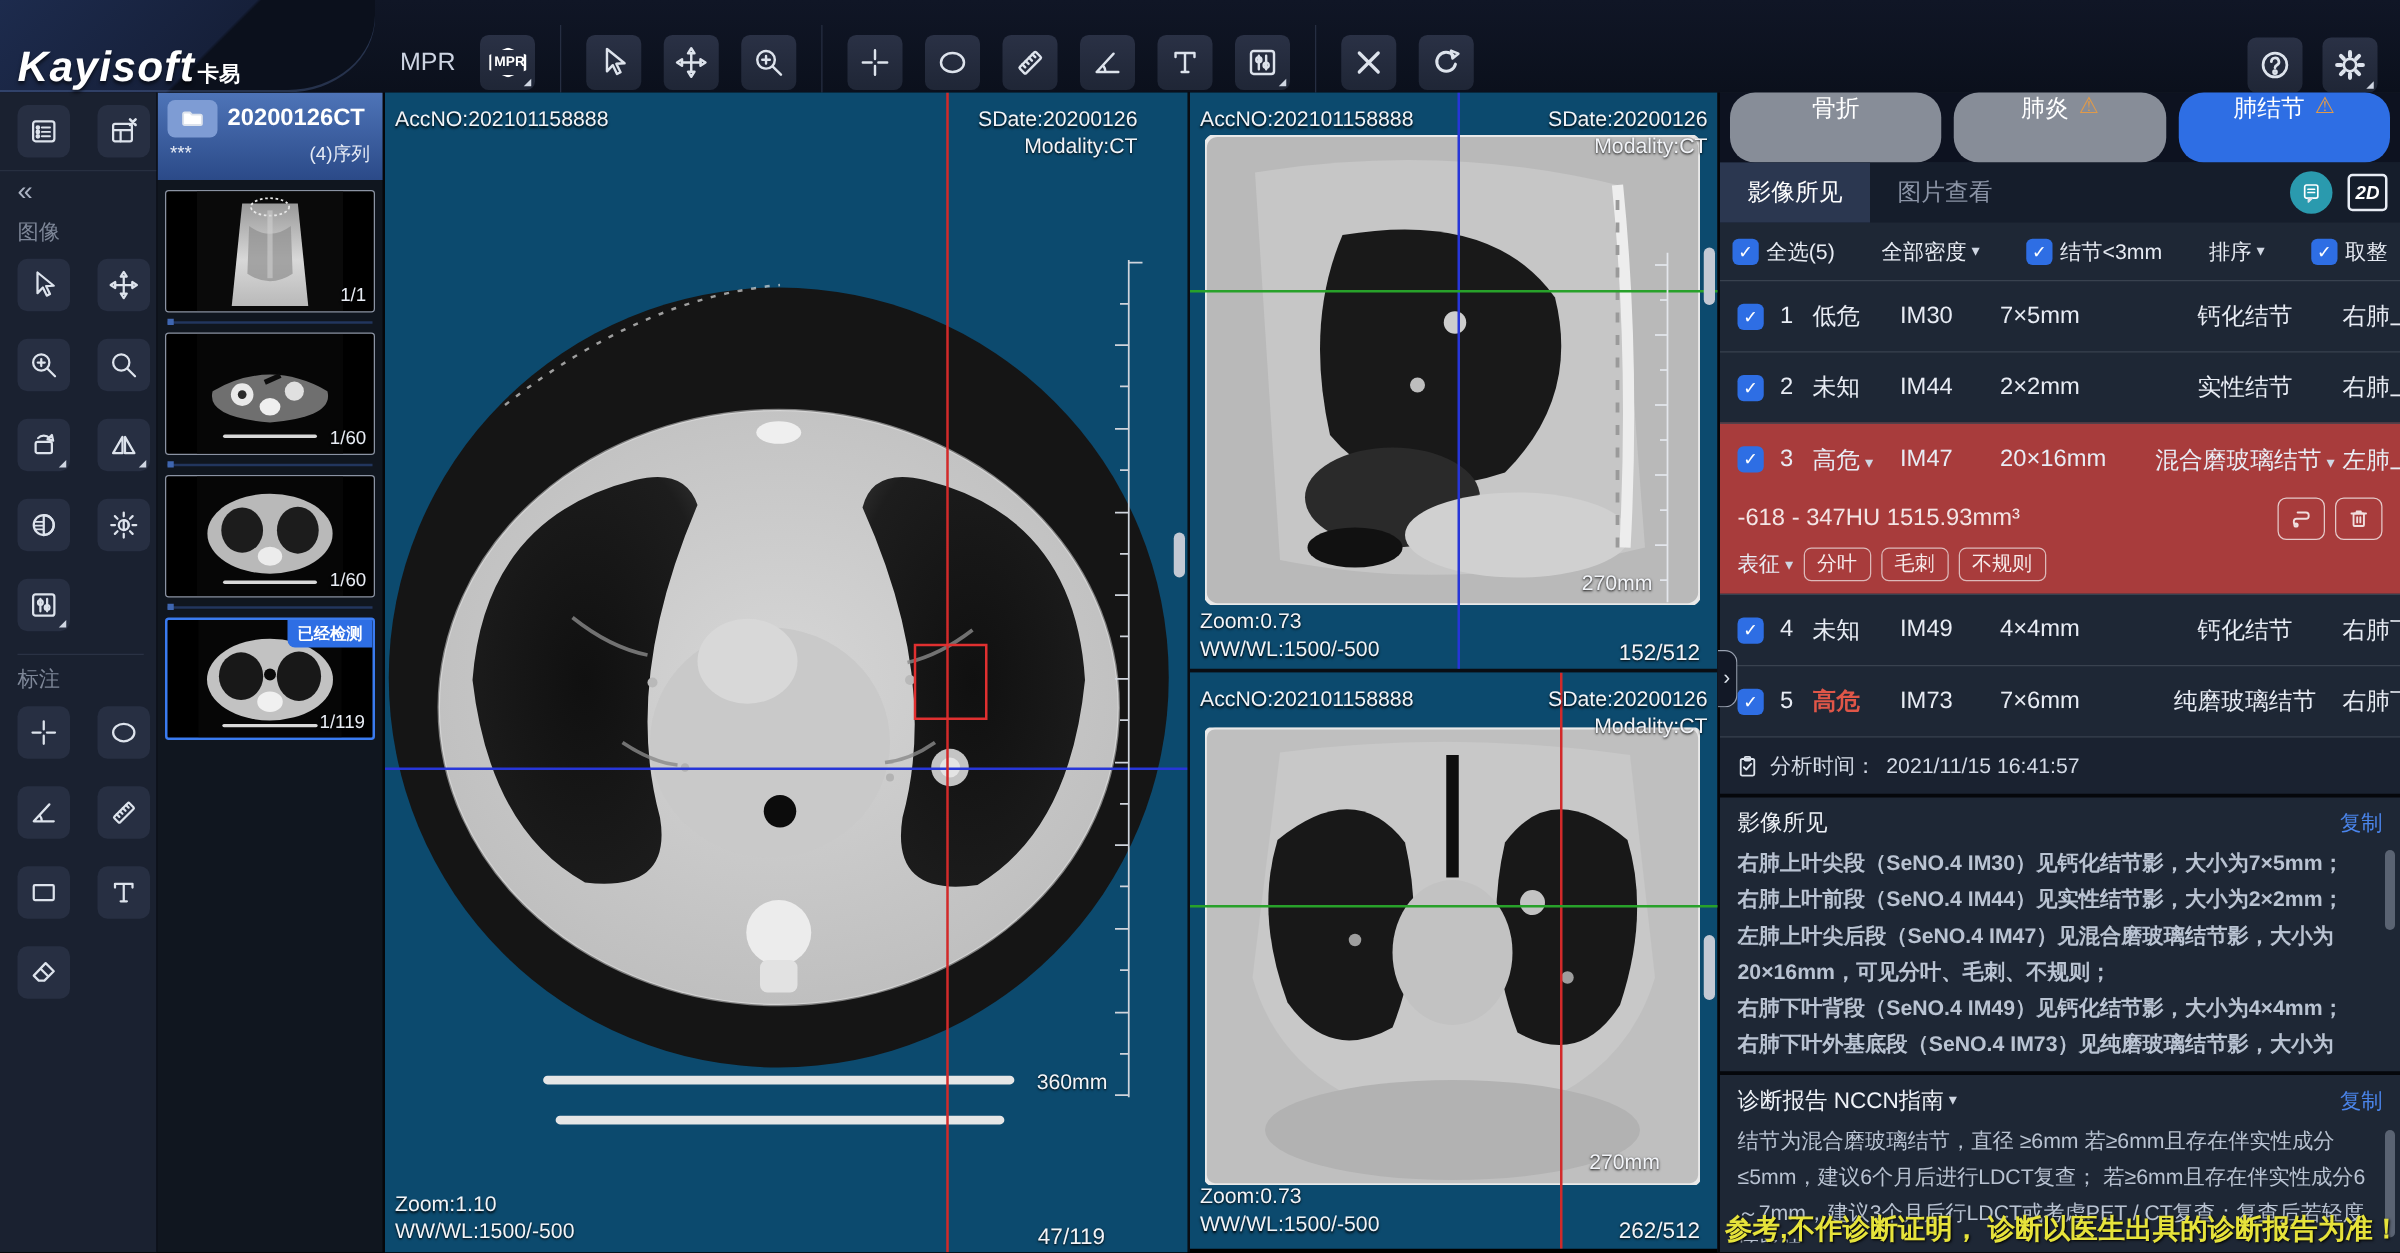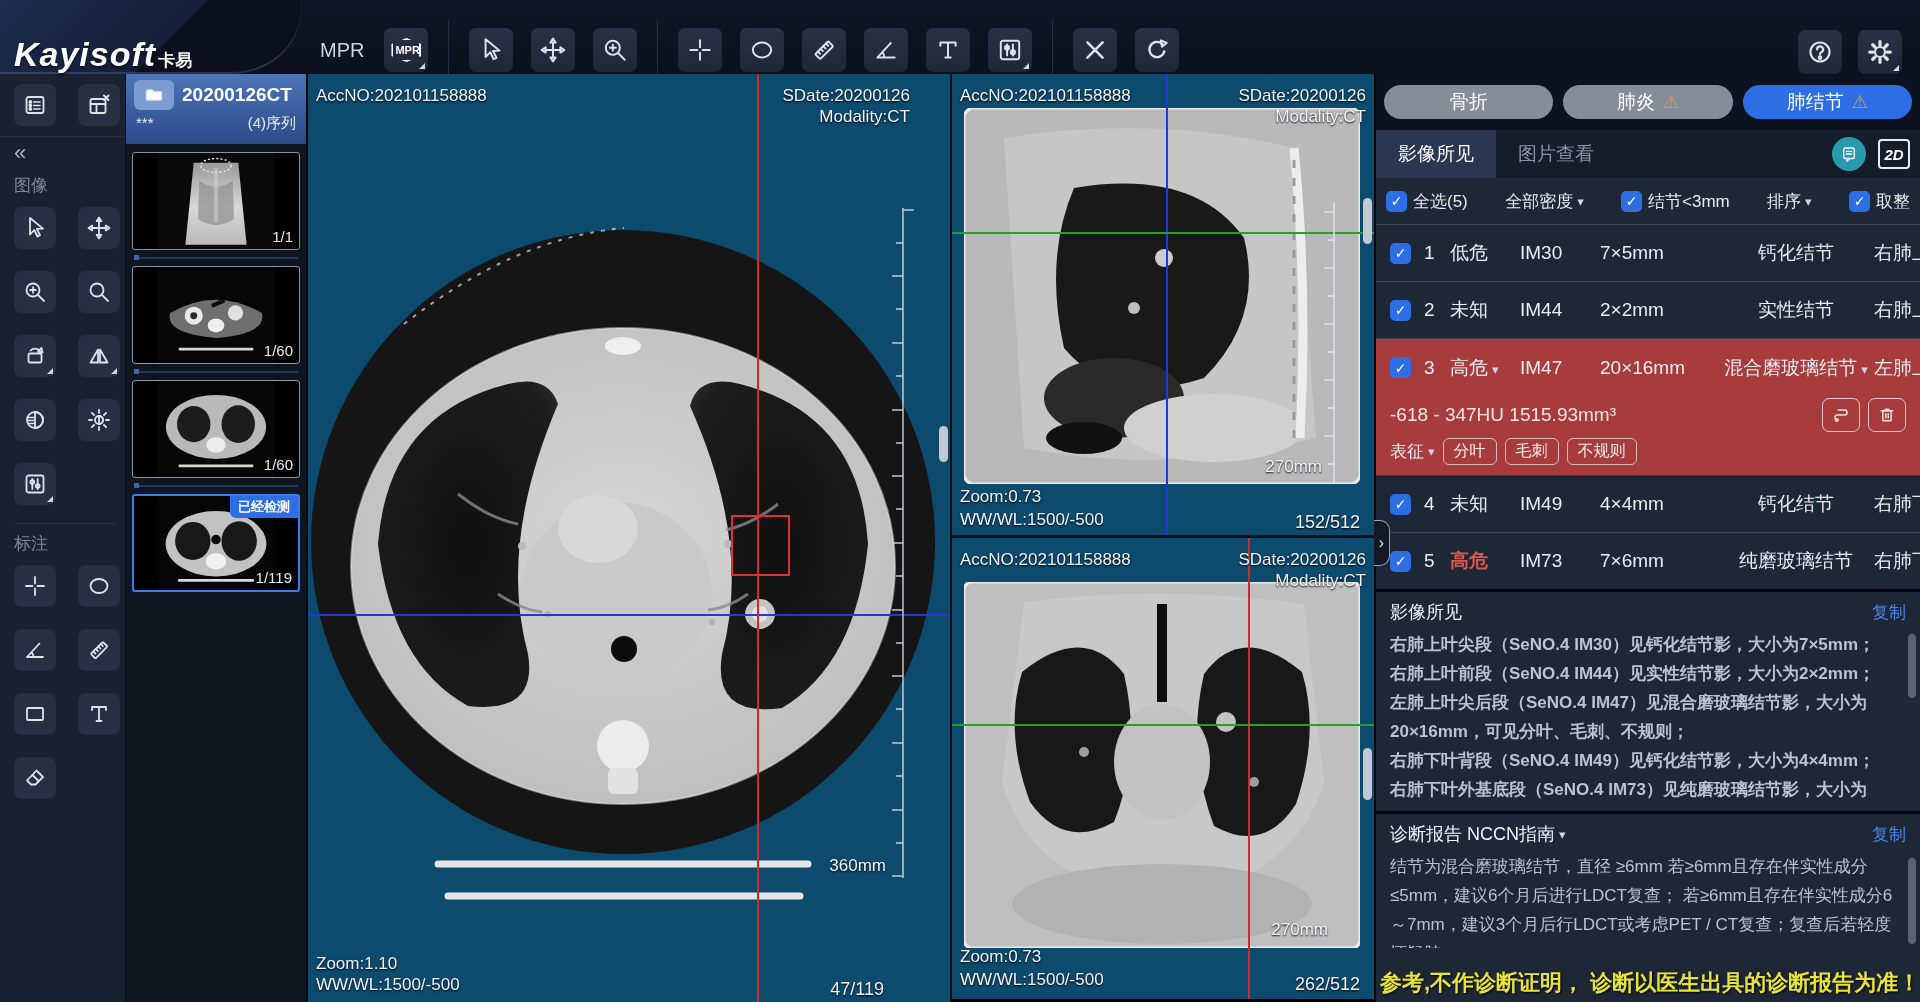--- a/index.html
+++ b/index.html
@@ -69,22 +69,22 @@
   .vp-cor { height:461px; }
   .ov { position:absolute; font-size:17px; color:#f2f4f8; text-shadow:0 1px 2px #000; z-index:4; }
   .xline { position:absolute; z-index:3; }
   .roibox { position:absolute; border:2px solid #e03030; z-index:4; }
   .vscroll { position:absolute; right:2px; width:9px; border-radius:5px; background:#c3c9d4; z-index:5; cursor:pointer; }
   .ruler { position:absolute; z-index:3; }
 
   
   .panel { width:546px; background:#1e2735; display:flex; flex-direction:column; position:relative; border-left:2px solid #05070b; }
   .mode-row { height:56px; background:#0d1220; display:flex; align-items:center; gap:10px; padding:0 8px; }
-  .pill { flex:1; height:34px; border-radius:20px; background:#878d98; color:#fff; font-size:19px;
-    display:flex; align-items:center; justify-content:center; gap:8px; cursor:pointer; }
+  .pill { flex:1; height:56px; border-radius:20px; background:#878d98; color:#fff; font-size:19px;
+    display:flex; justify-content:center; gap:8px; cursor:pointer; }
   .pill.active { background:#2e6ee4; }
   .warn { color:#e09a4a; font-size:18px; }
   .tab-row { height:48px; background:#151d2b; display:flex; align-items:center; }
   .tab { height:48px; padding:0 22px; display:flex; align-items:center; font-size:19px; color:#8b94a6; cursor:pointer; }
   .tab.active { background:#2b3750; color:#fff; }
   .tab-icons { margin-left:auto; display:flex; align-items:center; gap:12px; padding-right:10px; }
   .report-bubble { width:34px; height:34px; border-radius:50%; background:#2a9aae; display:flex; align-items:center; justify-content:center; cursor:pointer; }
   .report-bubble svg { width:18px; height:18px; }
   .twod { width:32px; height:30px; border:2px solid #e8ecf4; border-radius:4px; color:#fff; font-size:15px; font-weight:bold;
     display:flex; align-items:center; justify-content:center; font-style:italic; cursor:pointer; }
@@ -796,20 +796,27 @@
           <span class="cb">✓</span>
           <span>5</span>
           <span class="grade-red">高危</span>
           <span>IM73</span>
           <span class="size">7×6mm</span>
           <span class="typ">纯磨玻璃结节</span>
           <span class="loc">右肺下叶</span>
         </div>
       </div>
 
+      <div class="analysis">
+        <svg class="icon">
+            <use href="#i-clip"></use>
+          </svg>
+        <span>分析时间：</span>
+        <span>2021/11/15 16:41:57</span>
+      </div>
       <div class="blacksep"></div>
 
       <div class="textsec">
         <div class="sec-head">
           <span>影像所见</span>
           <span class="copy-link">复制</span>
         </div>
         <div class="sec-body findings-body">右肺上叶尖段（SeNO.4 IM30）见钙化结节影，大小为7×5mm；
 右肺上叶前段（SeNO.4 IM44）见实性结节影，大小为2×2mm；
 左肺上叶尖后段（SeNO.4 IM47）见混合磨玻璃结节影，大小为20×16mm，可见分叶、毛刺、不规则；

